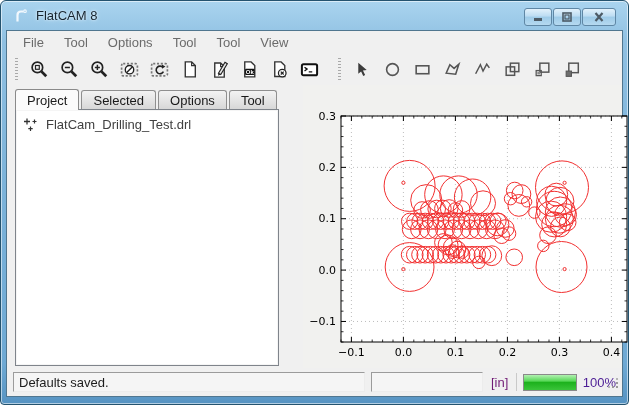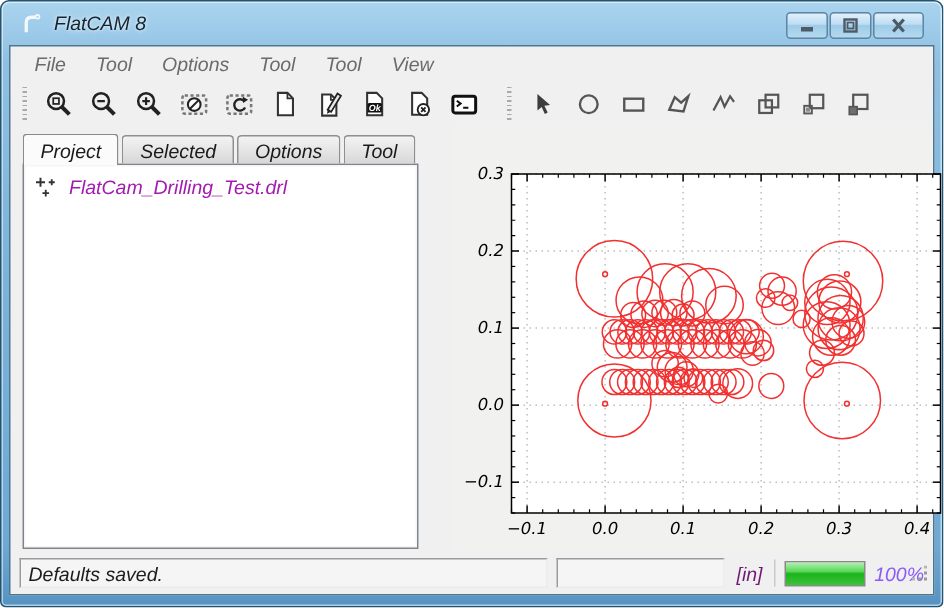--- a/index.html
+++ b/index.html
@@ -2,21 +2,21 @@
 <html><head>
 <meta charset="utf-8">
 <style>
   html,body{margin:0;padding:0;background:#ffffff;}
   *{box-sizing:border-box;}
   body{font-family:"Liberation Sans",sans-serif;-webkit-font-smoothing:antialiased;}
 
   .win{position:relative;width:629px;height:405px;
     background:linear-gradient(180deg,#aad4ef 0%,#8fc0e2 10%,#7cb3da 45%,#6ea9d4 90%,#5693c2 100%);
     border:1px solid #24536f;border-radius:6px 6px 4px 4px;overflow:hidden;
-    box-shadow:inset 0 0 0 1px rgba(255,255,255,.55);font-style:italic;}
+    box-shadow:inset 0 0 0 1px rgba(255,255,255,.55);}
 
   
   .titlebar{position:absolute;left:0;top:0;right:0;height:29px;display:flex;align-items:center;padding-left:11px;}
   .app-icon{width:17px;height:17px;display:inline-flex;align-items:center;justify-content:center;margin-right:7px;}
   .title-text{font-size:13px;color:#16242f;text-shadow:0 0 4px #d6ecfa,0 0 2px #e6f4fd;}
   .caption{position:absolute;top:7px;right:12px;display:flex;}
   .cap-btn{width:28px;height:18px;margin-left:1px;border:1px solid #5f87a5;border-radius:3px;
     background:linear-gradient(180deg,#e2f1fb 0%,#bcdcf2 45%,#9ecbe8 50%,#b5d9f0 100%);
     display:flex;align-items:center;justify-content:center;}
   .cap-btn.close{width:34px;}
@@ -35,36 +35,36 @@
   .tbtn svg{display:block;}
 
   .body-row{flex:1 1 auto;display:flex;min-height:0;gap:24px;}
   .left-col{flex:0 0 258px;display:flex;flex-direction:column;padding:3px 0 2px 8px;}
   .tabbar{height:21px;display:flex;align-items:flex-end;position:relative;z-index:2;}
   .tab{font-size:13px;color:#1a1a1a;height:19px;padding:2px 11px 0;margin-right:2px;
     border:1px solid #8f8f8f;border-bottom:none;border-radius:3px 3px 0 0;
     background:linear-gradient(180deg,#f3f3f3 0%,#e4e4e4 55%,#d7d7d7 100%);}
   .tab.active{height:21px;background:#fbfbfb;border-color:#8a8a8a;margin-bottom:-1px;padding-top:3px;}
   .tree-panel{flex:1 1 auto;border:1px solid #7f848b;background:#ffffff;padding:4px 4px;box-shadow:inset 0 0 0 1px #f5f5f5;}
-  .tree-item{display:flex;align-items:center;gap:7px;font-size:13px;color:#a21caf;padding:2px 2px;}
+  .tree-item{display:flex;align-items:center;gap:7px;font-size:13px;color:#404040;padding:2px 2px;}
 
   .plot-panel{flex:1 1 auto;position:relative;background:#f1f1ef;}
   .plot-panel svg{position:absolute;left:0;top:0;}
 
   
   .statusbar{flex:0 0 28px;display:flex;align-items:center;padding:0 6px;gap:6px;position:relative;text-align:right;}
   .status-panel{height:20px;border:1px solid;border-color:#9b9b9b #ececec #ececec #9b9b9b;
     background:#f5f5f5;display:flex;align-items:center;padding:0 5px;font-size:13px;color:#1c1c1c;}
   .sp1{flex:0 0 352px;}
   .sp2{flex:0 0 112px;}
   .units{font-size:13px;color:#701a75;padding:0 2px;}
   .vsep{width:1px;height:18px;background:#c9c9c9;}
   .progress-wrap{width:54px;height:17px;border:1px solid #8a8a8a;background:#e9e9e9;overflow:hidden;}
   .progress-fill{height:100%;background:linear-gradient(180deg,#b2f0b2 0%,#58d858 40%,#1db21d 50%,#3ac43a 100%);}
-  .pct{font-size:13px;color:#8b5cf6;}
+  .pct{font-size:13px;color:#4c1d95;}
   .grip{position:absolute;right:3px;bottom:3px;}
 </style>
 </head>
 <body>
 
 <div class="win">
 
   <div class="titlebar">
     <span class="app-icon">
       <svg width="16" height="16" viewBox="0 0 16 16">

